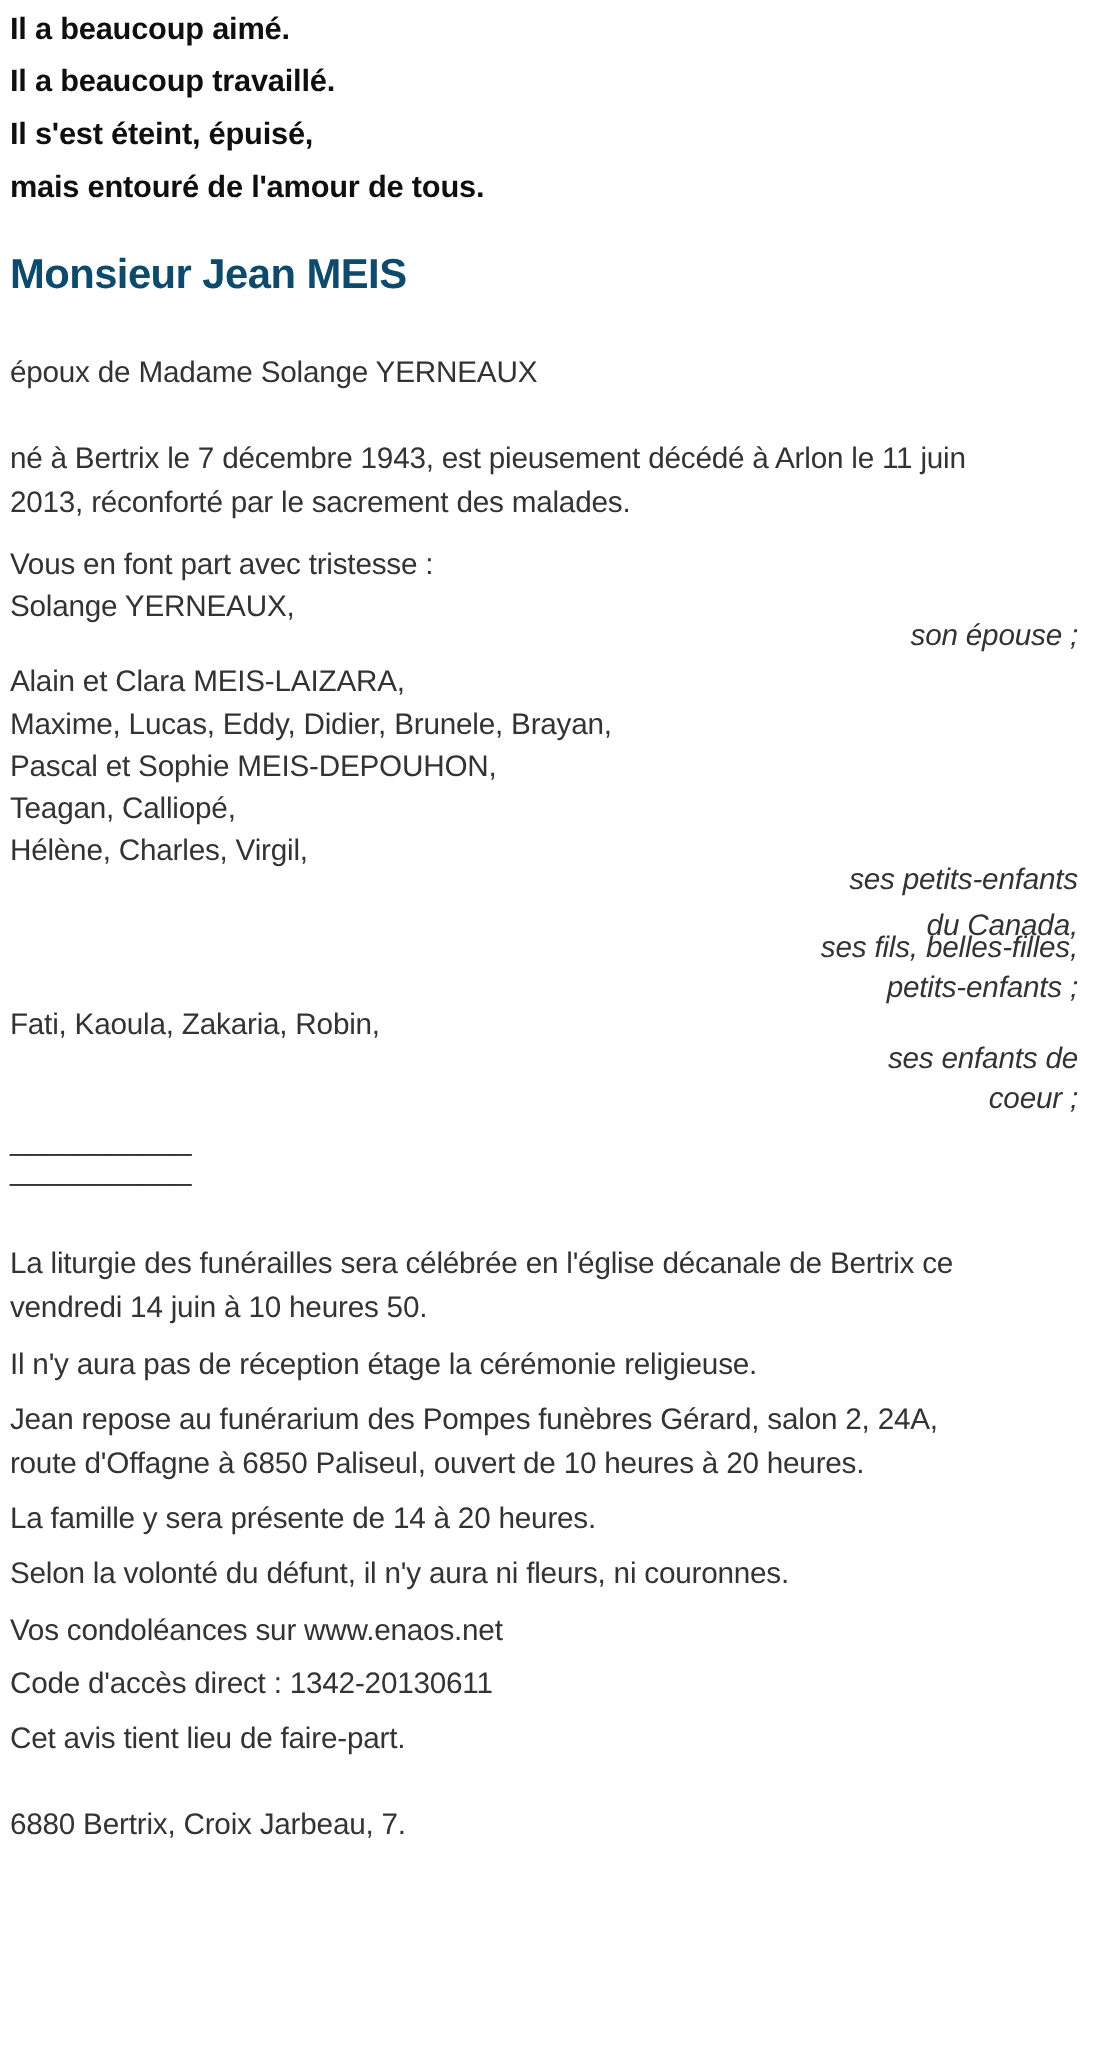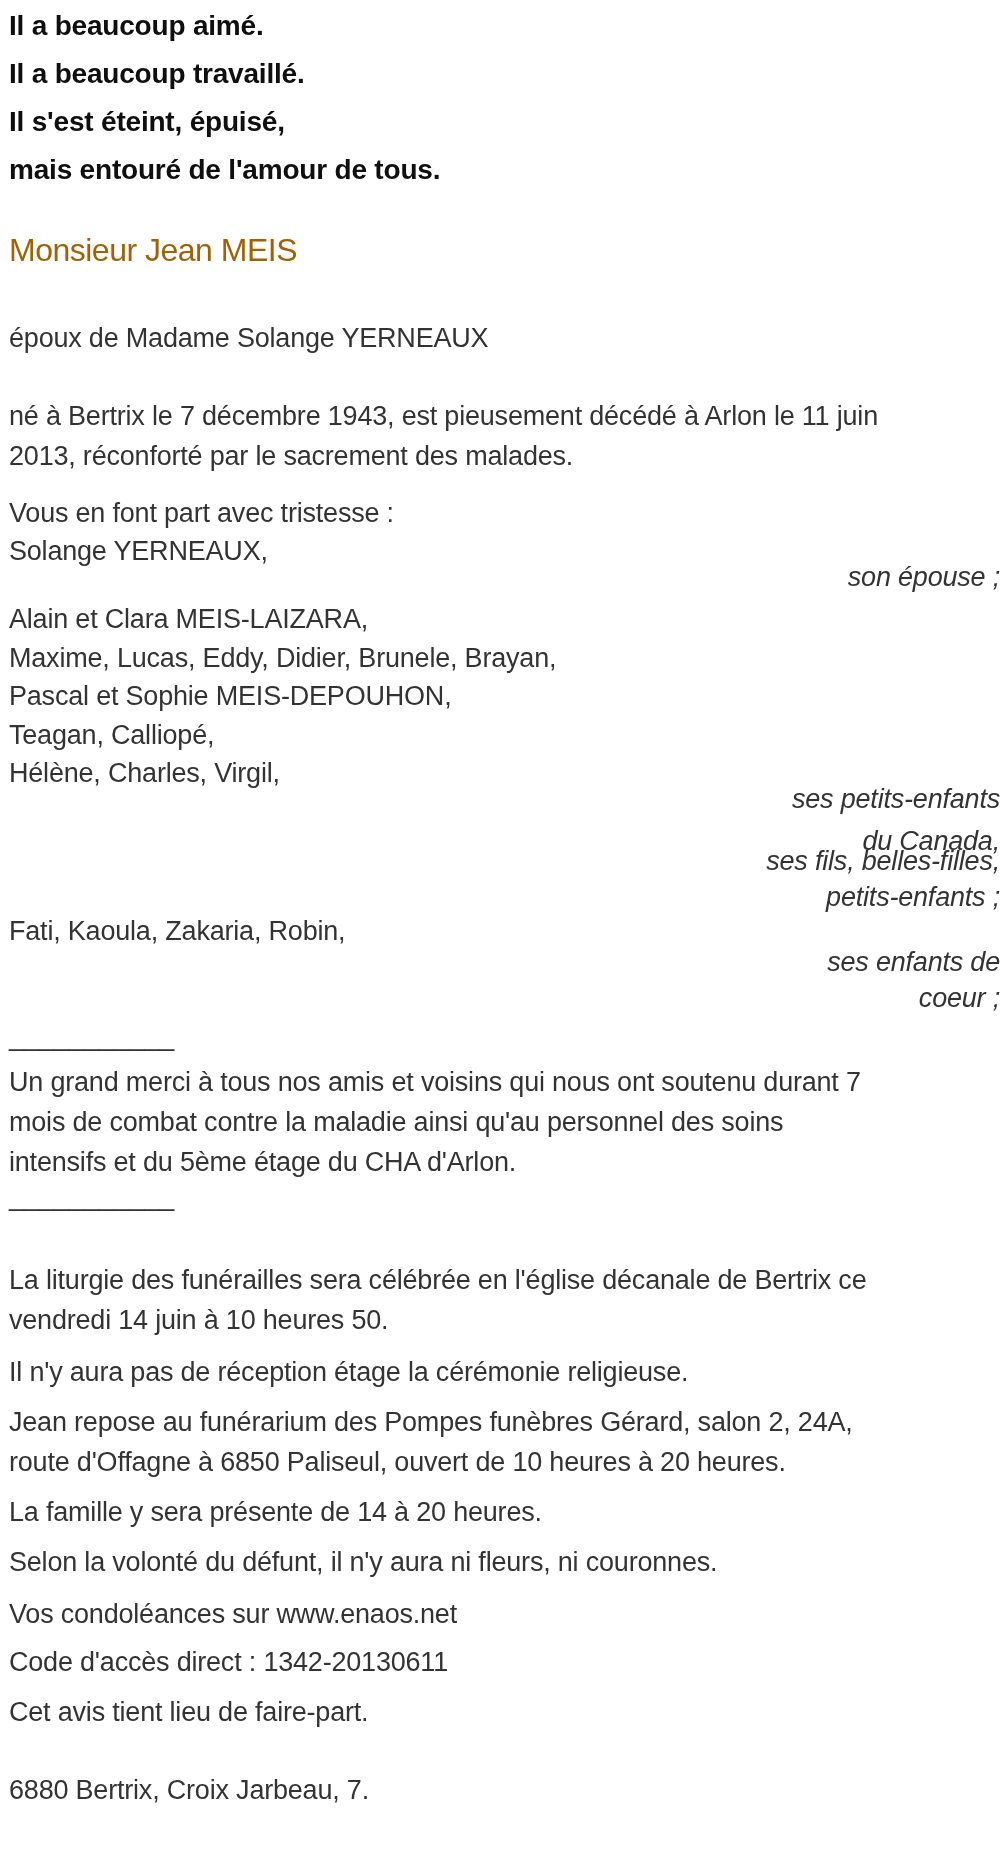--- a/index.html
+++ b/index.html
@@ -5,44 +5,44 @@
   html, body {
     margin: 0;
     padding: 0;
     background: #ffffff;
   }
   .page {
     position: relative;
     width: 1000px;
     height: 1875px;
     box-sizing: border-box;
-    padding: 2px 0 0 9px;
+    padding: 2px 20px 0 9px;
     overflow: hidden;
     background: #ffffff;
     font-family: "Liberation Sans", sans-serif;
     font-size: 27px;
     line-height: 40px;
     letter-spacing: -0.2px;
     color: #333333;
   }
   p { margin: 0; white-space: pre; }
   .bold-intro {
     font-weight: 700;
     font-size: 28px;
     line-height: 48px;
     color: #0f0f0f;
     white-space: pre;
   }
   .page-title {
     margin-top: 30px;
-    font-weight: 400;
-    font-size: 32px;
+    font-weight: 700;
+    font-size: 38px;
     line-height: 52px;
     letter-spacing: -0.5px;
-    color: #a16207;
+    color: #0c4a6e;
   }
   .r {
     text-align: right;
     font-style: italic;
   }
   .sep { line-height: 28px; letter-spacing: 0; }
   #epoux        { margin-top: 42px; }
   #birth        { margin-top: 38px; }
   #annonce      { margin-top: 18px; line-height: 38px; }
   #role-epouse  { margin-top: -12px; line-height: 38px; }
@@ -99,23 +99,20 @@
   <p id="role-fils" class="r">ses fils, belles-filles,
 petits-enfants ;</p>
 
   <p id="fati">Fati, Kaoula, Zakaria, Robin,</p>
 
   <p id="role-coeur" class="r">ses enfants de
 coeur ;</p>
 
   <p id="sep1" class="sep">___________</p>
 
-  <p id="thanks">Un grand merci à tous nos amis et voisins qui nous ont soutenu durant 7
-mois de combat contre la maladie ainsi qu'au personnel des soins
-intensifs et du 5ème étage du CHA d'Arlon.</p>
 
   <p id="sep2" class="sep">___________</p>
 
   <p id="liturgie">La liturgie des funérailles sera célébrée en l'église décanale de Bertrix ce
 vendredi 14 juin à 10 heures 50.</p>
 
   <p id="reception">Il n'y aura pas de réception étage la cérémonie religieuse.</p>
 
 
   <p id="repose">Jean repose au funérarium des Pompes funèbres Gérard, salon 2, 24A,

